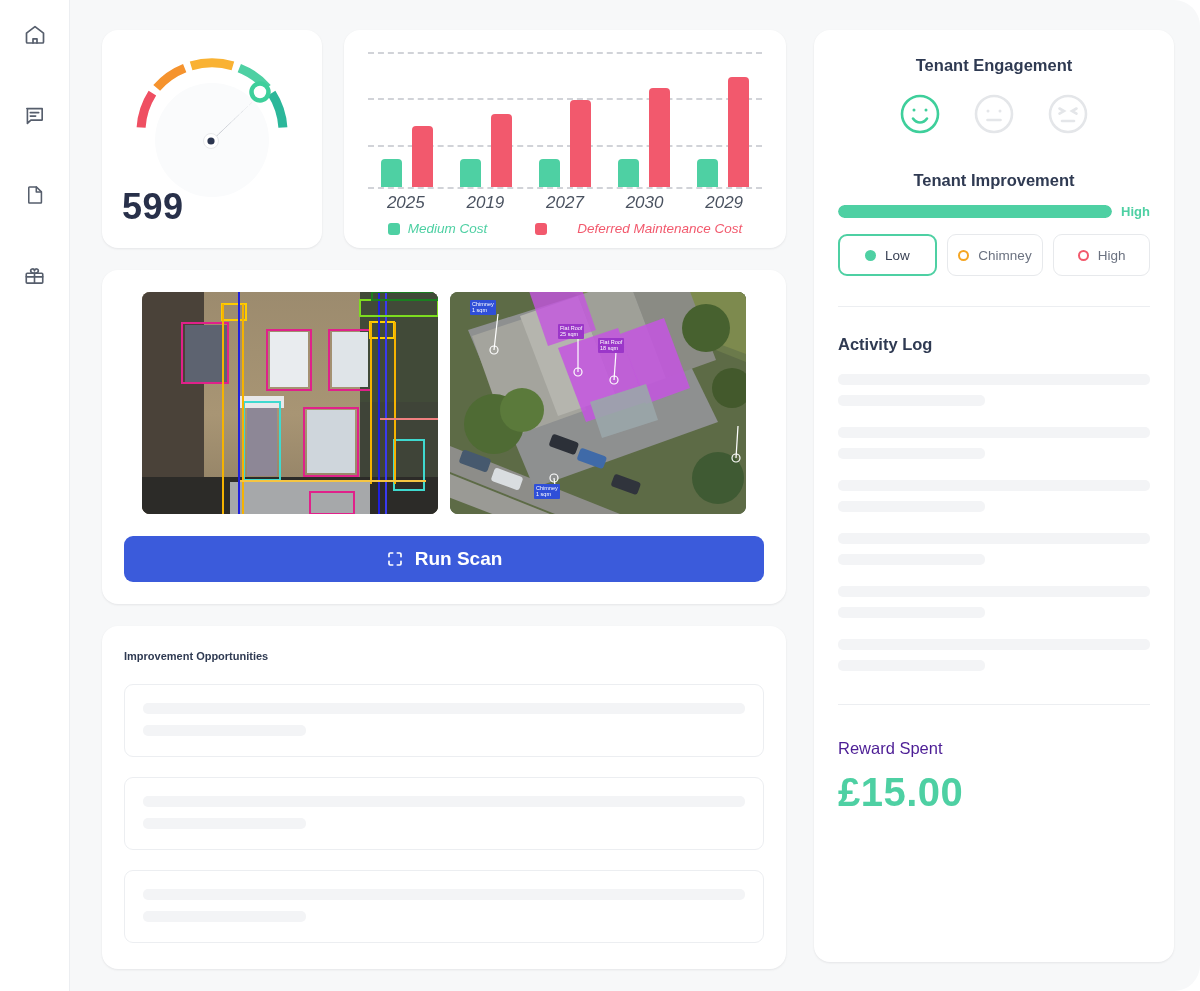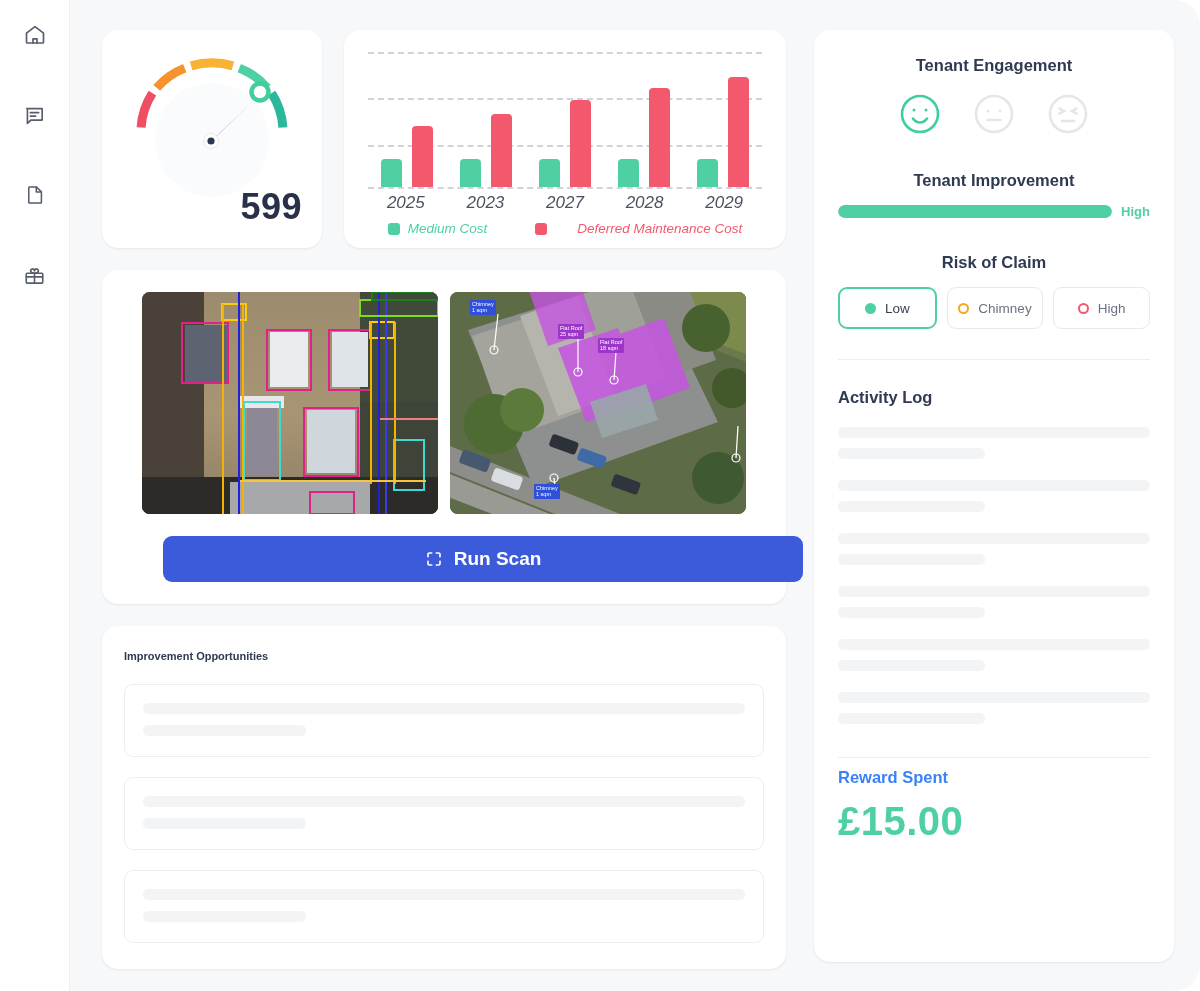--- a/index.html
+++ b/index.html
@@ -83,21 +83,21 @@
     height: 218px;
     display: flex;
     align-items: center;
     justify-content: center;
   }
   .gauge-wrap { position: relative; width: 180px; height: 170px; }
   .gauge-value {
     position: absolute;
     left: 0; right: 0;
     bottom: -4px;
-    text-align: right;
+    text-align: left;
     font-size: 36px;
     font-weight: 700;
     color: #28304a;
     letter-spacing: 0.5px;
   }
 
   
   .chart-card {
     flex: 1;
     height: 218px;
@@ -184,21 +184,20 @@
     border-radius: 9px;
     color: #fff;
     font-size: 19px;
     font-weight: 600;
     font-family: "Liberation Sans", sans-serif;
     display: flex;
     align-items: center;
     justify-content: center;
     gap: 11px;
     cursor: pointer;
-    margin-left: 39px;
   }
   .run-scan svg { display:block; }
 
   
   .improve-card { padding: 24px 22px 26px 22px; }
   .improve-title {
     font-size: 11px;
     font-weight: 700;
     color: #2f3a52;
     margin-bottom: 22px;
@@ -302,23 +301,23 @@
     color: #2f3a52;
     margin-top: 28px;
   }
   .log-list { margin-top: 20px; }
   .log-item { margin-bottom: 21px; }
   .log-item .sk-line.full { width: 100%; margin-bottom: 10px; }
   .log-item .sk-line.short { width: 47%; }
 
   .reward-title {
     font-size: 16.5px;
-    font-weight: 700;
-    color: #3b82f6;
-    margin-top: 10px;
+    font-weight: 400;
+    color: #4c1d95;
+    margin-top: 34px;
   }
   .reward-amount {
     font-size: 40px;
     font-weight: 700;
     color: #4ed0a3;
     margin-top: 12px;
     letter-spacing: 0.5px;
   }
   .ann-tag {
     position: absolute;
@@ -431,23 +430,23 @@
                   <div class="bar deferred" style="height: 70%; background: rgb(242, 89, 109);"></div>
                 </div>
                 <div class="bar-group">
                   <div class="bar upkeep" style="height: 20%; background: rgb(78, 208, 163);"></div>
                   <div class="bar deferred" style="height: 78%; background: rgb(242, 89, 109);"></div>
                 </div>
               </div>
           </div>
           <div class="x-axis" id="xaxis">
               <span>2025</span>
-              <span>2023</span>
+              <span>2019</span>
               <span>2027</span>
-              <span>2028</span>
+              <span>2030</span>
               <span>2029</span>
             </div>
           <div class="legend">
             <div class="legend-item g">
               <span class="swatch"></span>
               <span class="lbl">Medium Cost</span>
             </div>
             <div class="legend-item r">
               <span class="swatch"></span>
               <span class="lbl">Deferred Maintenance Cost</span>
@@ -632,21 +631,20 @@
         </div>
 
         <div class="r-title sat-title">Tenant Improvement</div>
         <div class="sat-row">
           <div class="sat-track">
             <div class="sat-fill" id="sat-fill" style="width: 100%;"></div>
           </div>
           <span class="sat-label">High</span>
         </div>
 
-        <div class="r-title risk-title">Risk of Claim</div>
         <div class="risk-row">
           <div class="risk-opt active">
             <span class="dot fill-green"></span>
             <span>Low</span>
           </div>
           <div class="risk-opt">
             <span class="dot ring-orange"></span>
             <span>Chimney</span>
           </div>
           <div class="risk-opt">

